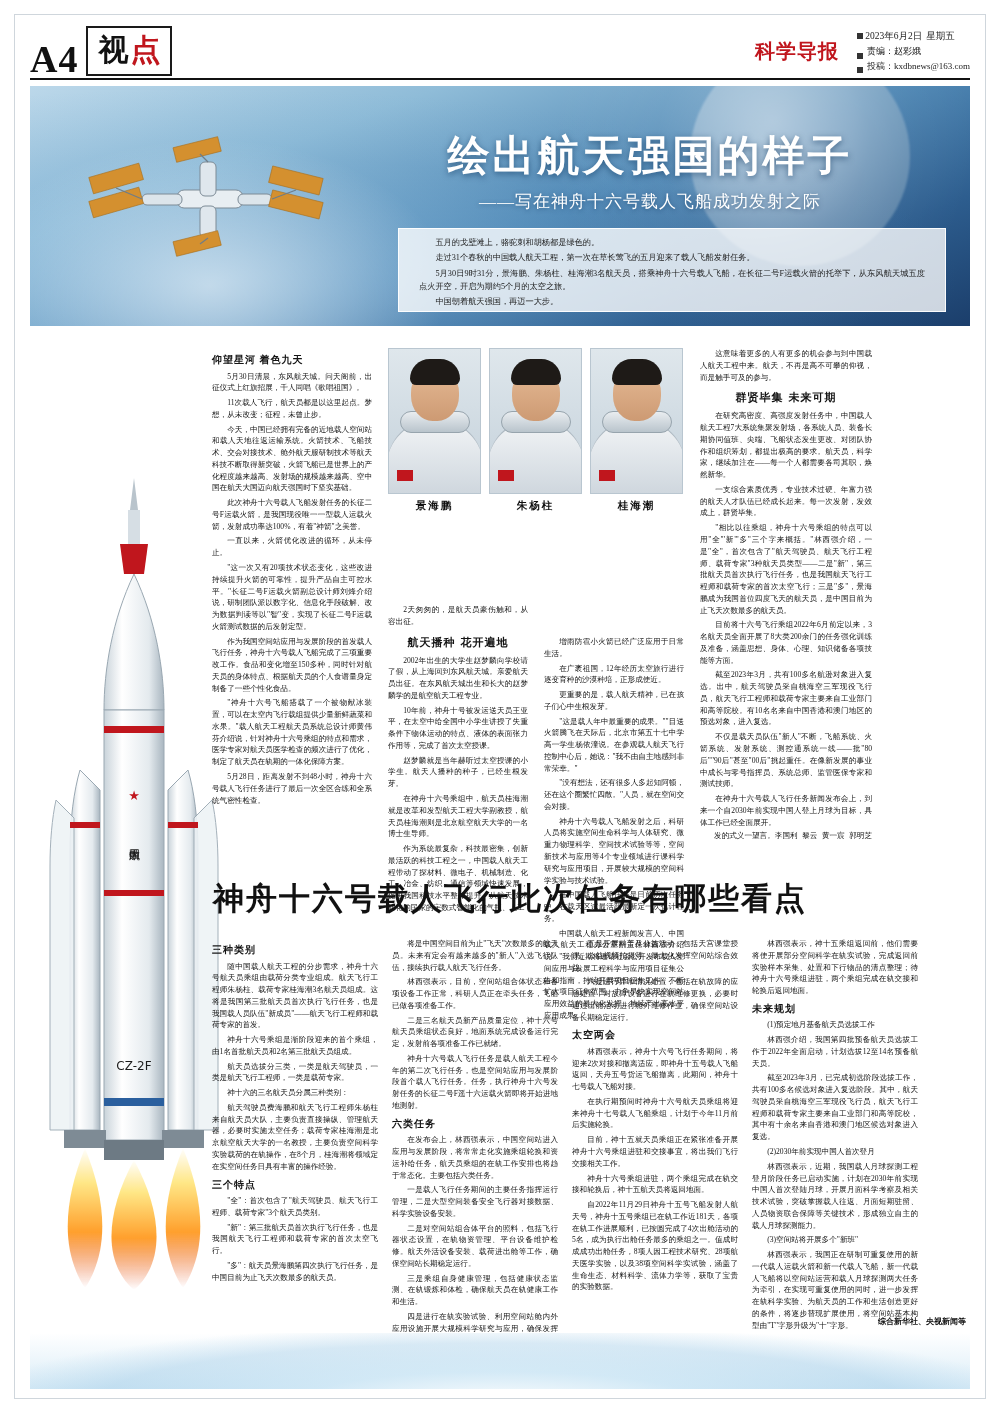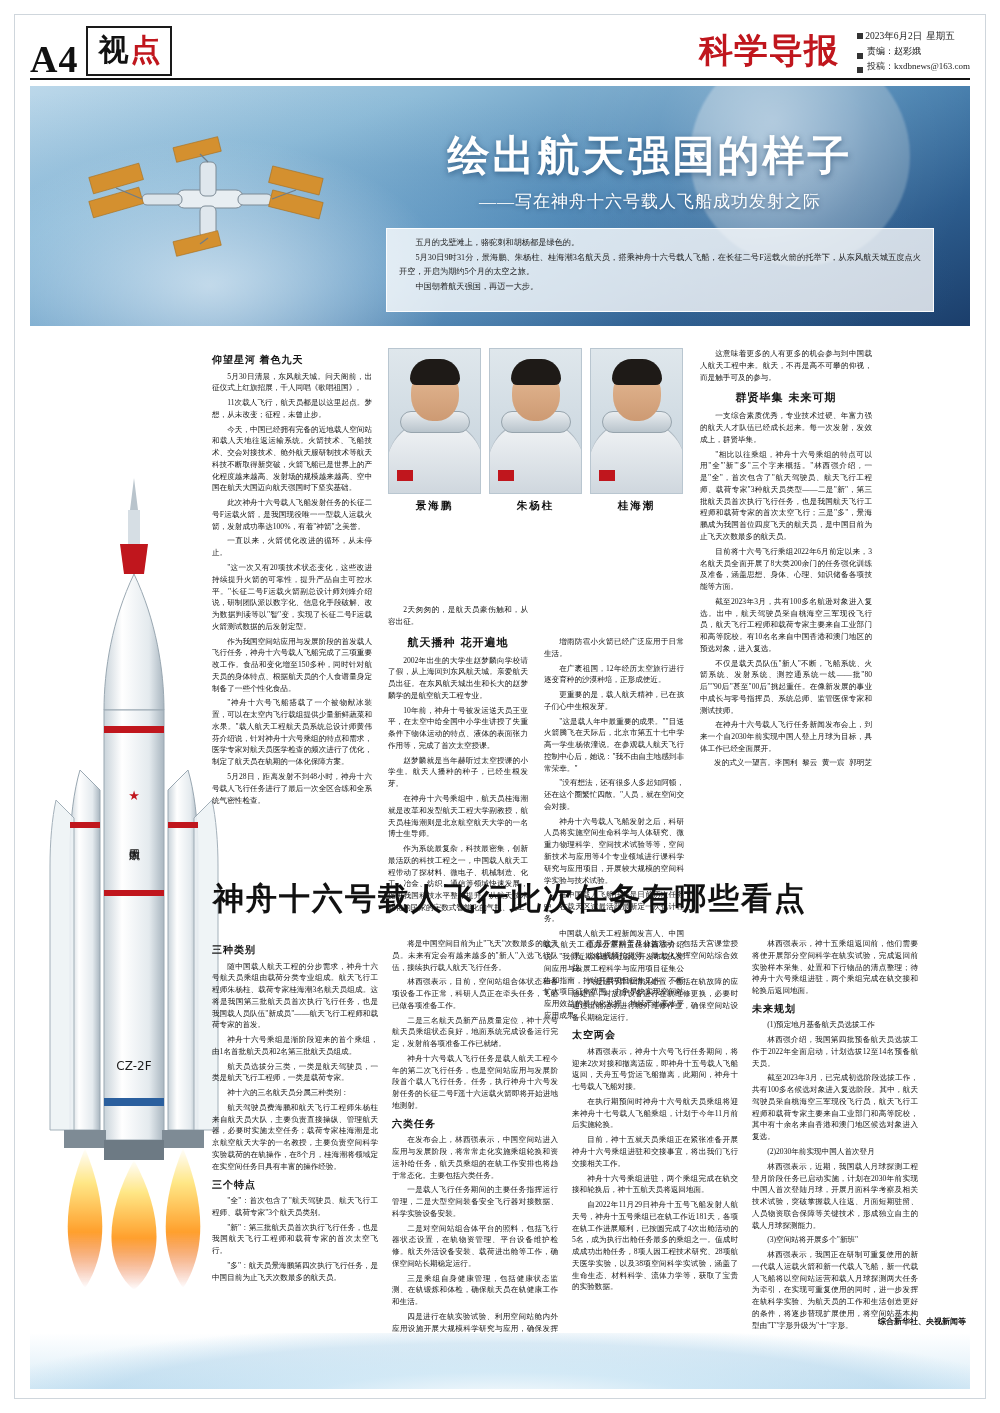--- a/index.html
+++ b/index.html
@@ -29,21 +29,21 @@
     border: 2px solid #1a1a1a; padding: 2px 10px 3px 10px;
     display: flex; align-items: baseline; gap: 2px;
   }
   .mh-section .s1 { font-size: 30px; font-weight: bold; font-family: "DejaVu Serif", serif; }
   .mh-section .s2 { font-size: 30px; font-weight: bold; color: #c0161d; font-family: "DejaVu Serif", serif; }
   .mh-right { display: flex; align-items: center; gap: 18px; }
   .mh-meta { font-size: 9px; line-height: 1.6; color: #222; }
   .mh-meta div { display: flex; align-items: flex-end; gap: 4px; }
   .mh-sq { width: 6px; height: 6px; background: #333; display: inline-block; }
   .mh-logo {
-    font-size: 34px; font-weight: bold; color: #c0161d;
+    font-size: 20px; font-weight: bold; color: #c0161d;
     font-family: "DejaVu Serif", serif; letter-spacing: 1px;
   }
   .mh-datebar { display: flex; gap: 26px; font-size: 9.5px; }
 
   
   .hero {
     position: absolute; left: 30px; top: 86px; width: 940px; height: 240px;
     background:
       radial-gradient(circle at 78% 22%, rgba(255,255,255,0.28) 0%, rgba(255,255,255,0.05) 14%, rgba(255,255,255,0) 28%),
       radial-gradient(ellipse at 20% 80%, rgba(140,190,225,0.55) 0%, rgba(90,150,200,0.1) 45%, rgba(0,0,0,0) 70%),
@@ -65,24 +65,24 @@
     color: #fff; font-size: 42px; font-weight: bold; letter-spacing: 3px;
     text-align: center; font-family: "DejaVu Serif", serif;
     text-shadow: 0 2px 6px rgba(0,40,80,.55);
   }
   .hero-sub {
     position: absolute; left: 320px; top: 104px; width: 600px;
     color: #fff; font-size: 17px; text-align: center; letter-spacing: 1px;
     text-shadow: 0 1px 4px rgba(0,40,80,.5);
   }
   .hero-box {
-    position: absolute; left: 356px; top: 142px; width: 548px; height: 84px;
+    position: absolute; left: 368px; top: 142px; width: 548px; height: 84px;
     background: rgba(255,255,255,0.78);
     border: 1px solid rgba(255,255,255,.9);
-    padding: 7px 12px;
+    padding: 7px 20px;
     font-size: 8.2px; line-height: 1.62; color: #1b1b1b;
     text-align: justify;
   }
   .hero-box p { margin: 0 0 2px 0; text-indent: 2em; }
 
   
   .station { position: absolute; left: 52px; top: 46px; width: 250px; height: 150px; }
 
   
   .photos {
@@ -227,20 +227,21 @@
       <line x1="190" y1="67" x2="214" y2="58"></line>
       <line x1="126" y1="106" x2="118" y2="112"></line>
       <line x1="126" y1="30" x2="118" y2="22"></line>
     </g>
   </svg>
 
   <div class="hero-title">绘出航天强国的样子</div>
   <div class="hero-sub">——写在神舟十六号载人飞船成功发射之际</div>
   <div class="hero-box">
     <p>五月的戈壁滩上，骆驼刺和胡杨都是绿色的。</p>
+    <p>走过31个春秋的中国载人航天工程，第一次在草长莺飞的五月迎来了载人飞船发射任务。</p>
     <p>5月30日9时31分，景海鹏、朱杨柱、桂海潮3名航天员，搭乘神舟十六号载人飞船，在长征二号F运载火箭的托举下，从东风航天城五度点火开空，开启为期约5个月的太空之旅。</p>
     <p>中国朝着航天强国，再迈一大步。</p>
   </div>
 </div>
 
 <div class="photos">
   <div class="photo-row">
     <div class="photo">
       <div class="p-collar"></div>
       <div class="p-ring"></div>
@@ -350,20 +351,21 @@
   <p>"这是载人年中最重要的成果。""目送火箭腾飞在天际后，北京市第五十七中学高一学生杨依潼说。在参观载人航天飞行控制中心后，她说："我不由自主地感到非常荣幸。"</p>
   <p>"没有想法，还有很多人多起知阿顿，还在这个圈繁忙四散。"人员，就在空间交会对接。</p>
   <p>神舟十六号载人飞船发射之后，科研人员将实施空间生命科学与人体研究、微重力物理科学、空间技术试验等等，空间新技术与应用等4个专业领域进行课科学研究与应用项目，开展较大规模的空间科学实验与技术试验。</p>
   <p>在中国载人飞船任务是日前历次任务中，在载天区试最活跃最新定一次亿计任务。</p>
   <p>中国载人航天工程新闻发言人、中国载人航天工程办公室副主任林西强介绍说："我们近期将邀请社会公开发布载人空间应用与发展工程科学与应用项目征集公告和指南，持续开展项目征集工作，不断扩大项目征集范围。力争早快实现空间站应用效益的最大化发挥，持续产出高水平应用成果。"</p>
 </div>
 
 <div class="col" style="left:700px; top:348px; width:172px;">
   <p>这意味着更多的人有更多的机会参与到中国载人航天工程中来。航天，不再是高不可攀的仰视，而是触手可及的参与。</p>
   <div class="sub-h">群贤毕集 未来可期</div>
+  <p>在研究高密度、高强度发射任务中，中国载人航天工程7大系统集聚发射场，各系统人员、装备长期协同值班、尖端、飞船状态发生更改、对团队协作和组织筹划，都提出极高的要求。航天员，科学家，继续加注在——每一个人都需要各司其职，焕然新华。</p>
   <p>一支综合素质优秀，专业技术过硬、年富力强的航天人才队伍已经成长起来。每一次发射，发效成上，群贤毕集。</p>
   <p>"相比以往乘组，神舟十六号乘组的特点可以用"全"'新"'多"三个字来概括。"林西强介绍，一是"全"，首次包含了"航天驾驶员、航天飞行工程师、载荷专家"3种航天员类型——二是"新"，第三批航天员首次执行飞行任务，也是我国航天飞行工程师和载荷专家的首次太空飞行；三是"多"，景海鹏成为我国首位四度飞天的航天员，是中国目前为止飞天次数最多的航天员。</p>
   <p>目前将十六号飞行乘组2022年6月前定以来，3名航天员全面开展了8大类200余门的任务强化训练及准备，涵盖思想、身体、心理、知识储备各项技能等方面。</p>
   <p>截至2023年3月，共有100多名航逊对象进入复选。出中，航天驾驶员采自桃海空三军现役飞行员，航天飞行工程师和载荷专家主要来自工业部门和高等院校。有10名名来自中国香港和澳门地区的预选对象，进入复选。</p>
   <p>不仅是载天员队伍"新人"不断，飞船系统、火箭系统、发射系统、测控通系统一线——批"80后""90后"甚至"00后"挑起重任。在像新发展的事业中成长与零号指挥员、系统总师、监管医保专家和测试技师。</p>
   <p>在神舟十六号载人飞行任务新闻发布会上，到来一个自2030年前实现中国人登上月球为目标，具体工作已经全面展开。</p>
   <p class="byline">发的式义一望言。李国利 黎云 黄一宸 郭明芝</p>
 </div>
 
 <div class="feature-head">神舟十六号载人飞行此次任务有哪些看点</div>

